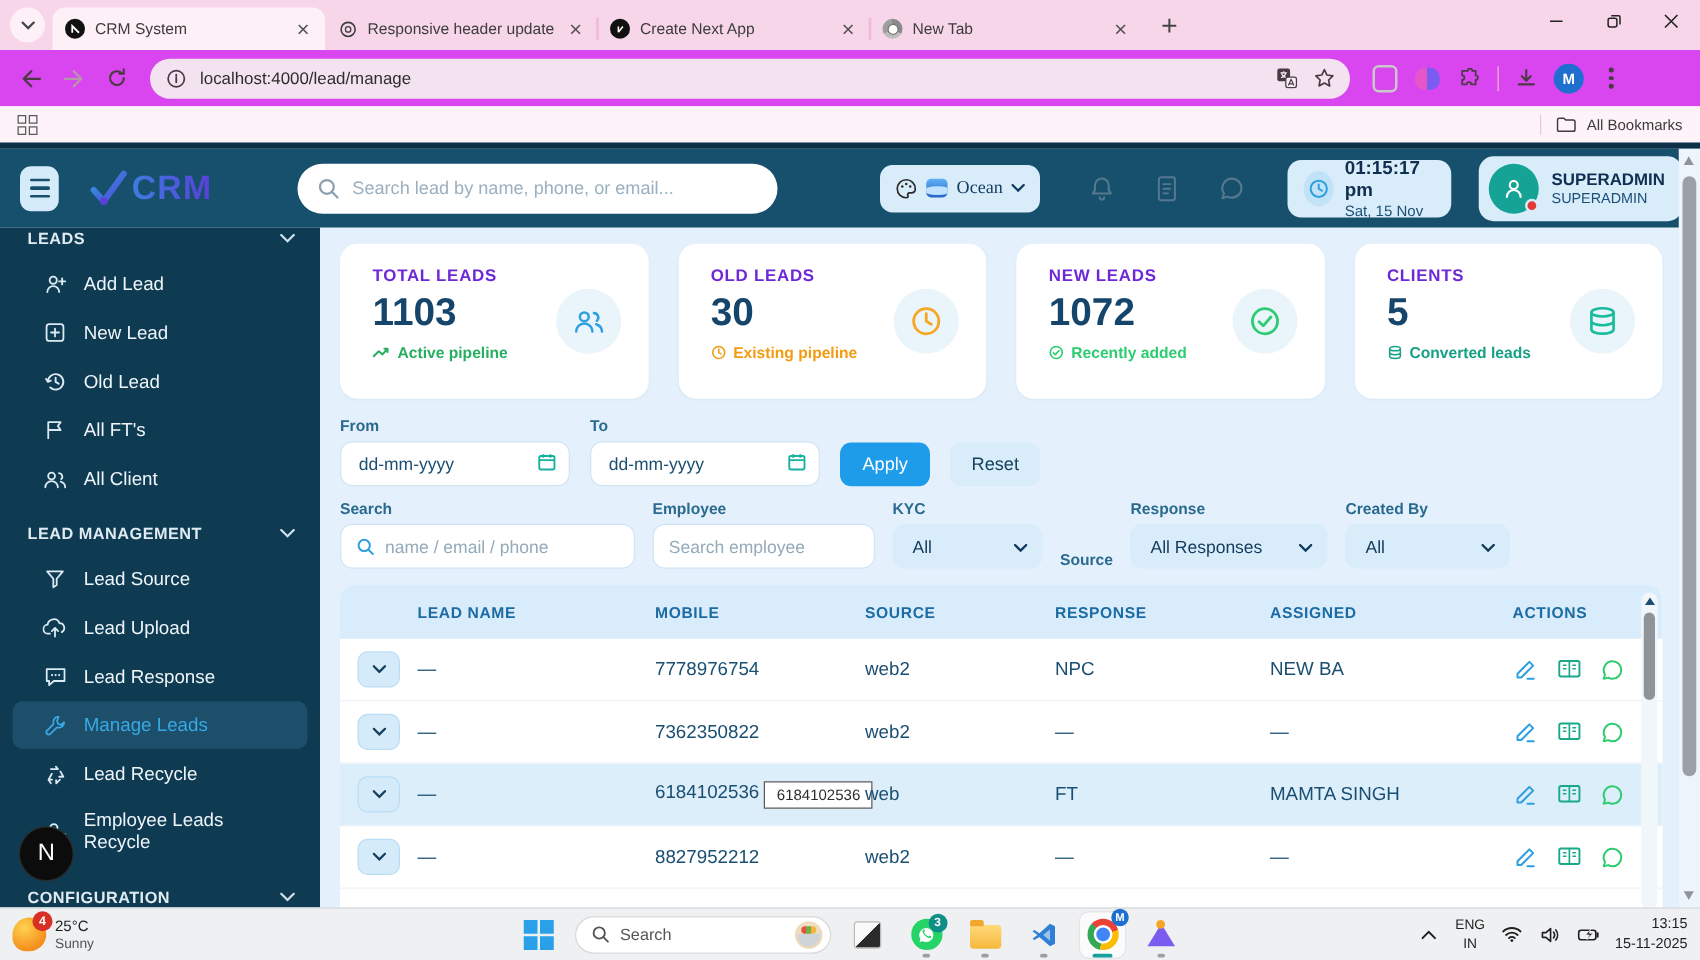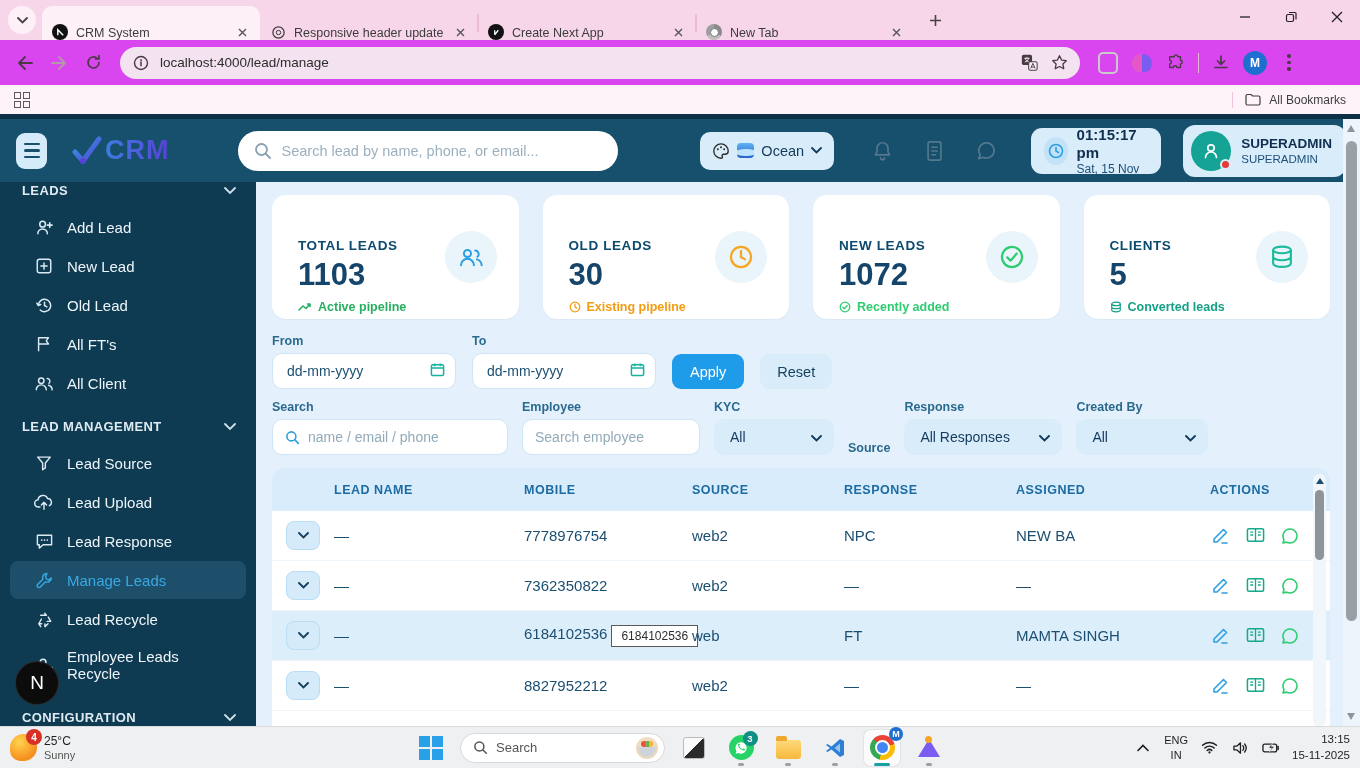--- a/index.html
+++ b/index.html
@@ -2,21 +2,21 @@
 <html><head>
 <meta charset="utf-8">
 <style>
   * { margin:0; padding:0; box-sizing:border-box; }
   html,body { width:1360px; height:768px; overflow:hidden; font-family:"Liberation Sans", sans-serif; }
   .screen { position:relative; width:1360px; height:768px; background:#e4f1fc; }
 
   
   .tabstrip { height:40px; background:#f8d6e9; display:flex; align-items:flex-end; padding-left:6px; position:relative; }
   .tab-search-btn { width:28px; height:28px; border-radius:50%; background:#fdf0f7; display:flex; align-items:center; justify-content:center; margin:0 6px 6px 2px; color:#444; }
-  .tab { display:flex; align-items:flex-end; gap:8px; width:218px; height:34px; padding:0 10px; font-size:12.5px; color:#3c3c3c; position:relative; }
+  .tab { display:flex; align-items:center; gap:8px; width:218px; height:34px; padding:0 10px; font-size:12.5px; color:#3c3c3c; position:relative; }
   .tab.active { background:#fdf0f7; border-radius:10px 10px 0 0; }
   .tab .sep { position:absolute; right:-1px; top:8px; height:18px; width:2px; background:#f0b9d8; }
   .favicon { width:16px; height:16px; flex:0 0 16px; border-radius:50%; display:flex; align-items:center; justify-content:center; }
   .fav-next { background:#111; }
   .fav-next svg { width:9px; height:9px; }
   .fav-gpt { background:transparent; color:#3c3c3c; }
   .fav-chrome { background:conic-gradient(#8a8a8a 0 120deg,#bdbdbd 120deg 240deg,#9e9e9e 240deg 360deg); position:relative; }
   .fav-chrome::after { content:""; position:absolute; width:7px; height:7px; border-radius:50%; background:#fff; border:1.5px solid #777; }
   .tab-title { flex:1; white-space:nowrap; overflow:hidden; }
   .tab-close { width:16px; height:16px; display:flex; align-items:center; justify-content:center; color:#555; border-radius:50%; }
@@ -49,21 +49,21 @@
   .app { position:relative; height:612px; }
   .app-topline { height:5px; background:#0d3047; }
   .appheader { height:63px; background:#17506d; display:flex; align-items:center; padding:0 14px 0 16px; gap:12px; }
   .hamburger { width:37px; height:36px; border-radius:9px; background:#d6ebfa; display:flex; flex-direction:column; align-items:center; justify-content:center; gap:4px; }
   .hamburger i { width:16px; height:2.5px; background:#17506d; border-radius:2px; }
   .brand { display:flex; align-items:center; gap:2px; margin-left:10px; }
   .brand-text { font-size:27px; font-weight:bold; letter-spacing:1px; background:linear-gradient(90deg,#3d7de0,#5a3fd8); -webkit-background-clip:text; background-clip:text; color:transparent; }
   .hsearch { width:448px; height:40px; margin-left:56px; background:#fff; border-radius:20px; display:flex; align-items:center; padding:0 16px; gap:10px; }
   .hsearch input { border:0; outline:0; flex:1; font-size:14.5px; color:#333; background:transparent; font-family:"Liberation Sans", sans-serif; }
   .hsearch input::placeholder { color:#9bb0bf; }
-  .theme-pill { margin-left:70px; height:38px; border-radius:10px; background:#d9ecfa; display:flex; align-items:center; gap:7px; padding:0 12px; color:#123a5c; font-size:14.5px; }
+  .theme-pill { margin-left:70px; height:38px; border-radius:10px; background:#d9ecfa; display:flex; align-items:center; gap:7px; padding:0 12px; color:#123a5c; font-size:14.5px;font-family:Liberation Serif, serif; }
   .wave { width:17px; height:15px; border-radius:4px; background:linear-gradient(180deg,#5fb2f5,#2563c9); position:relative; overflow:hidden; }
   .wave::after { content:""; position:absolute; left:-2px; bottom:2px; width:22px; height:7px; border-radius:50%; background:#bfe2ff; }
   .hico { width:26px; height:26px; display:flex; align-items:center; justify-content:center; color:#54788e; }
   .hico.first { margin-left:26px; }
   .hico + .hico { margin-left:18px; }
   .clock-pill { margin-left:22px; height:46px; border-radius:11px; background:#d9ecfa; display:flex; align-items:center; gap:9px; padding:0 13px; }
   .clock-circ { width:28px; height:28px; border-radius:50%; background:#c2e2f8; color:#2e9fe0; display:flex; align-items:center; justify-content:center; }
   .clock-time { font-size:15px; font-weight:bold; color:#102f4e; line-height:1.2; }
   .clock-date { font-size:12px; color:#1c4f76; }
   .user-chip { margin-left:10px; height:52px; border-radius:12px; background:#d9ecfa; display:flex; align-items:center; gap:10px; padding:0 14px 0 8px; }
@@ -79,21 +79,21 @@
   .sb-section .chev { margin-left:auto; color:#cfe0ea; }
   .sb-item { display:flex; align-items:center; gap:13px; padding:9px 10px 9px 24px; font-size:15px; color:#eef5f9; border-radius:8px; margin:1px 0; }
   .sb-item .ic { width:20px; height:20px; flex:0 0 20px; display:flex; align-items:center; justify-content:center; color:#dcebf3; }
   .sb-item.active { background:#1d4f6b; color:#38a9e4; }
   .sb-item.active .ic { color:#38a9e4; }
   .dev-badge { position:absolute; left:16px; bottom:22px; width:42px; height:42px; border-radius:50%; background:#0c0c0c; color:#fff; font-size:19px; display:flex; align-items:center; justify-content:center; box-shadow:0 0 0 1px #2a2a2a; }
 
   .main { flex:1; padding:13px 30px 0 16px; display:flex; flex-direction:column; overflow:hidden; }
   .stats { display:flex; gap:24px; }
   .card { flex:1; height:124px; background:#fff; border-radius:14px; padding:18px 20px 0 26px; position:relative; box-shadow:0 1px 2px rgba(30,80,120,.06); }
-  .card-title { font-size:13.5px; font-weight:bold; letter-spacing:.6px; color:#0c4a6e;margin-top:25px; }
+  .card-title { font-size:13.5px; font-weight:bold; letter-spacing:.6px; color:#6d28d9; }
   .card-value { font-size:31px; font-weight:bold; color:#16456b; margin-top:4px; }
   .card-note { display:flex; align-items:center; gap:6px; font-size:12.5px; margin-top:7px; font-weight:bold; }
   .card-iconcirc { position:absolute; right:22px; top:36px; width:52px; height:52px; border-radius:50%; background:#eaf4fb; display:flex; align-items:center; justify-content:center; }
 
   .frow1 { display:flex; align-items:flex-end; gap:16px; margin-top:15px; }
   .fcol { display:flex; flex-direction:column; gap:5px; }
   .flabel { font-size:12.5px; font-weight:bold; color:#2b6a8f; }
   .dateinput { width:184px; height:36px; background:#fff; border:1px solid #cfe4f5; border-radius:10px; display:flex; align-items:center; padding:0 10px 0 14px; font-size:14px; color:#1b4f72; }
   .dateinput .cal { margin-left:auto; color:#17b1a0; }
   .btn-apply { height:35px; padding:0 18px; background:#1e9be9; color:#fff; border:0; border-radius:9px; font-size:14.5px; font-family:"Liberation Sans",sans-serif; }

